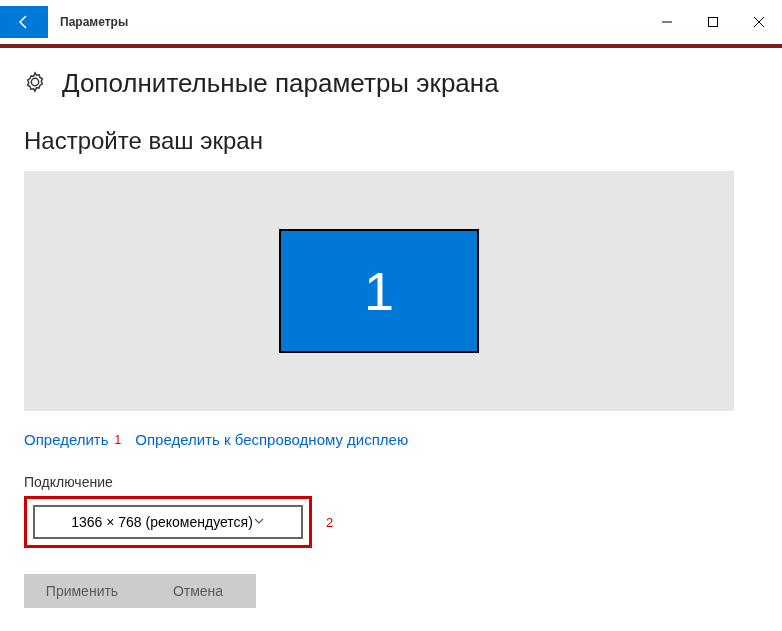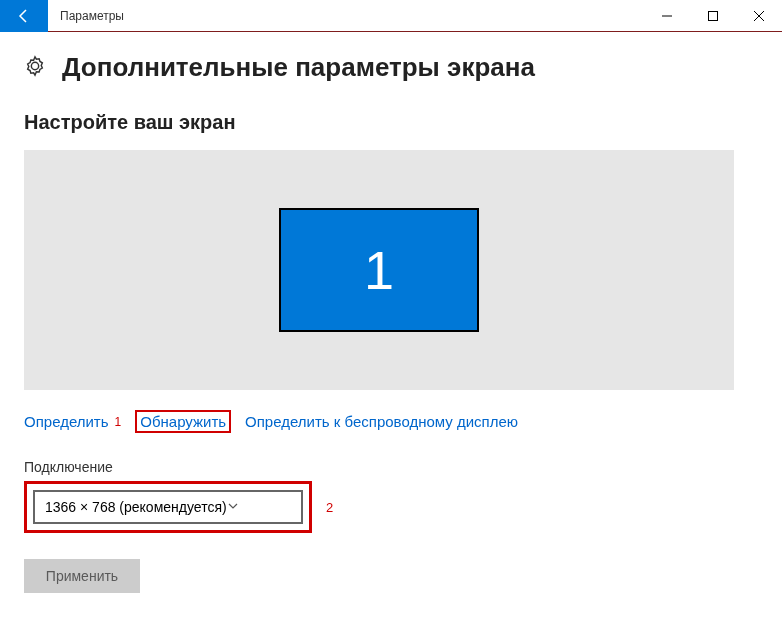--- a/index.html
+++ b/index.html
@@ -7,22 +7,23 @@
     font-family: "Segoe UI", Tahoma, sans-serif;
     background: #ffffff;
     width: 782px;
     height: 631px;
     overflow: hidden;
     color: #000;
   }
   .titlebar {
     display: flex;
     align-items: center;
-    height: 32px;
-    border-bottom: 1px solid #7f1d1d;
+    height: 48px;
+    border-bottom: 4px solid #7f1d1d;
+    font-weight: bold;
   }
   .back-btn {
     width: 48px;
     height: 32px;
     background: #0078d7;
     color: #fff;
     display: flex;
     align-items: center;
     justify-content: center;
     font-size: 16px;
@@ -52,26 +53,26 @@
   }
   .page-header {
     display: flex;
     align-items: center;
     gap: 16px;
     margin-bottom: 28px;
   }
   .gear-icon svg { width: 22px; height: 22px; }
   .page-title {
     font-size: 26px;
-    font-weight: 700;
+    font-weight: 400;
     color: #222;
   }
   .section-title {
-    font-size: 20px;
-    font-weight: 700;
+    font-size: 24px;
+    font-weight: 400;
     margin-bottom: 16px;
     color: #222;
   }
   .monitor-area {
     width: 710px;
     height: 240px;
     background: #e6e6e6;
     display: flex;
     align-items: center;
     justify-content: center;
@@ -128,21 +129,21 @@
   .dropdown {
     width: 270px;
     height: 34px;
     border: 2px solid #666;
     display: flex;
     align-items: center;
     padding: 0 10px;
     font-size: 14px;
     background: #fff;
     cursor: pointer;
-    justify-content: flex-start;
+    justify-content: center;
   }
   .chev {
     font-size: 12px;
     color: #555;
   }
   .annot-2 {
     color: #d00000;
     font-size: 13px;
   }
   .btn-row {
@@ -206,23 +207,20 @@
 
   <div class="monitor-area">
     <div class="monitor-box">
       <span>1</span>
     </div>
   </div>
 
   <div class="link-row">
     <span class="link">Определить</span>
     <span class="annot-1">1</span>
-    <span class="highlight-box">
-      <span class="link">Обнаружить</span>
-    </span>
     <span class="link">Определить к беспроводному дисплею</span>
   </div>
 
   <div class="field-label">Подключение</div>
   <div class="res-row">
     <div class="res-highlight">
       <div class="dropdown">
         <span>1366 × 768 (рекомендуется)</span>
         <span class="chev">
           <svg width="12" height="12" viewBox="0 0 12 12">
@@ -231,15 +229,18 @@
         </span>
       </div>
     </div>
     <span class="annot-2">2</span>
   </div>
 
   <div class="btn-row">
     <div class="action-btn">
       <span>Применить</span>
     </div>
+    <div class="action-btn">
+      <span>Отмена</span>
+    </div>
   </div>
 
 </div>
 
 </body></html>

